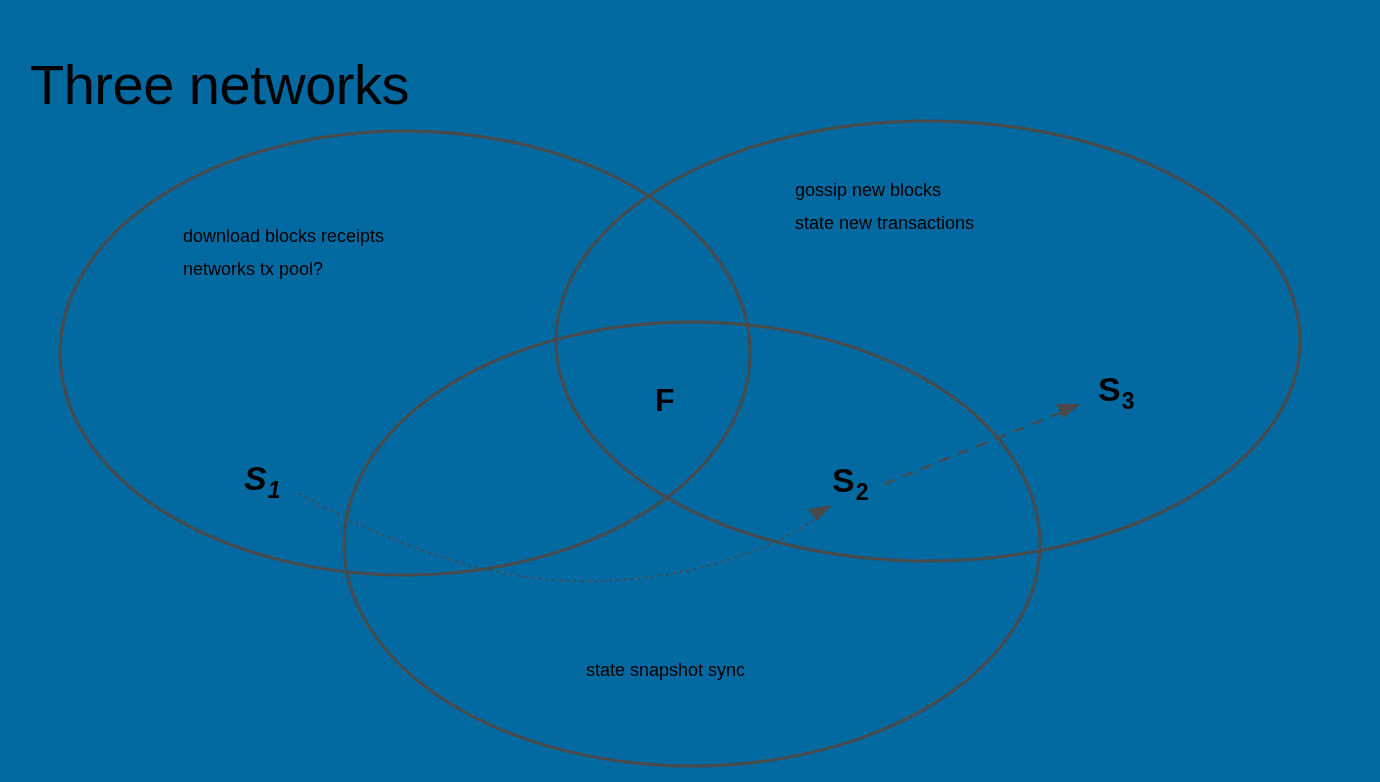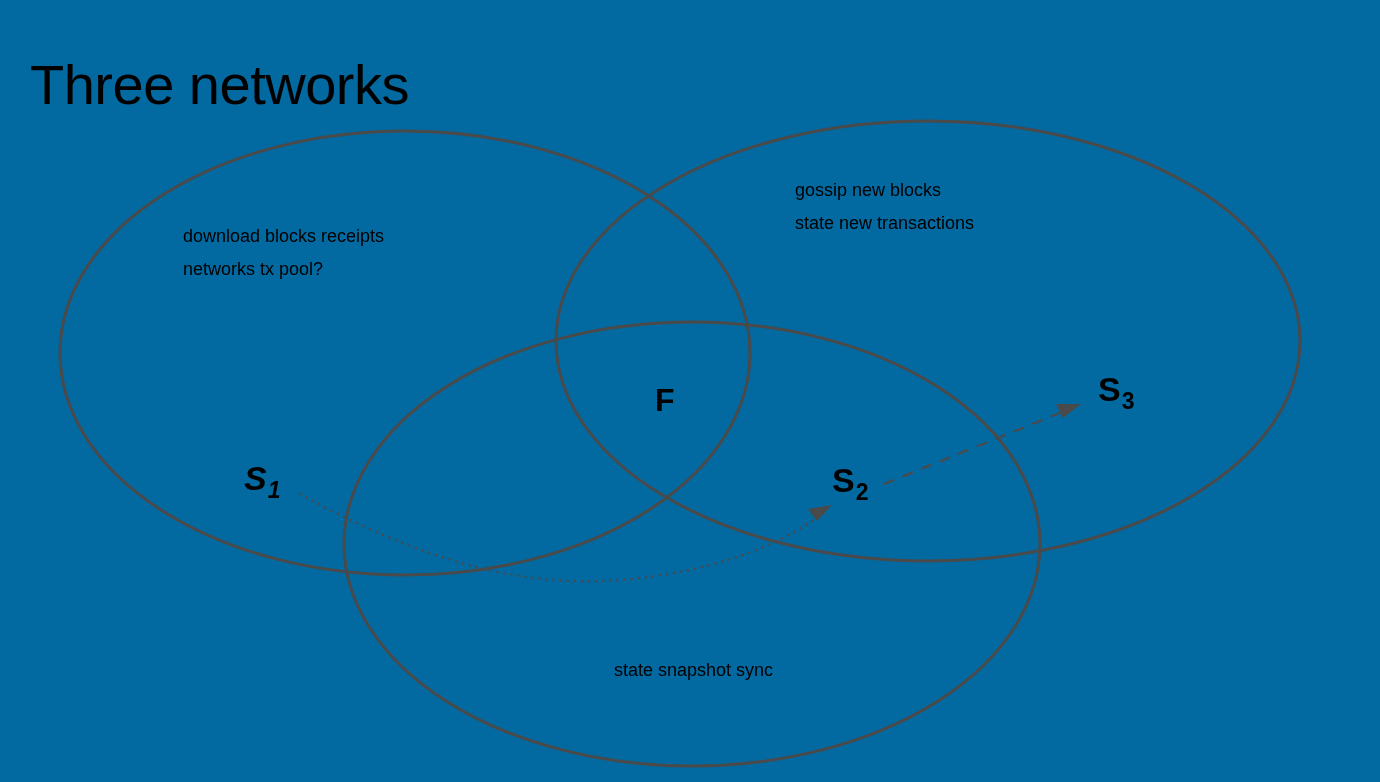--- a/index.html
+++ b/index.html
@@ -68,21 +68,21 @@
   }
   #left-network-text {
     left: 183px;
     top: 220px;
   }
   #right-network-text {
     left: 795px;
     top: 174px;
   }
   #bottom-network-text {
-    left: 614px;
+    left: 586px;
     top: 655px;
     line-height: 30px;
   }
   .node-label {
     position: absolute;
     font-size: 34px;
     font-weight: bold;
     color: #000000;
     white-space: nowrap;
     letter-spacing: 0px;

